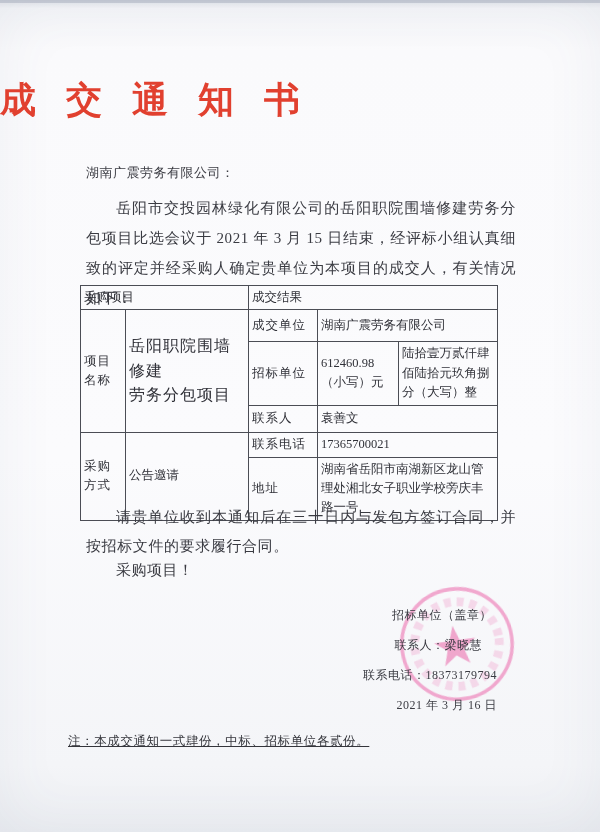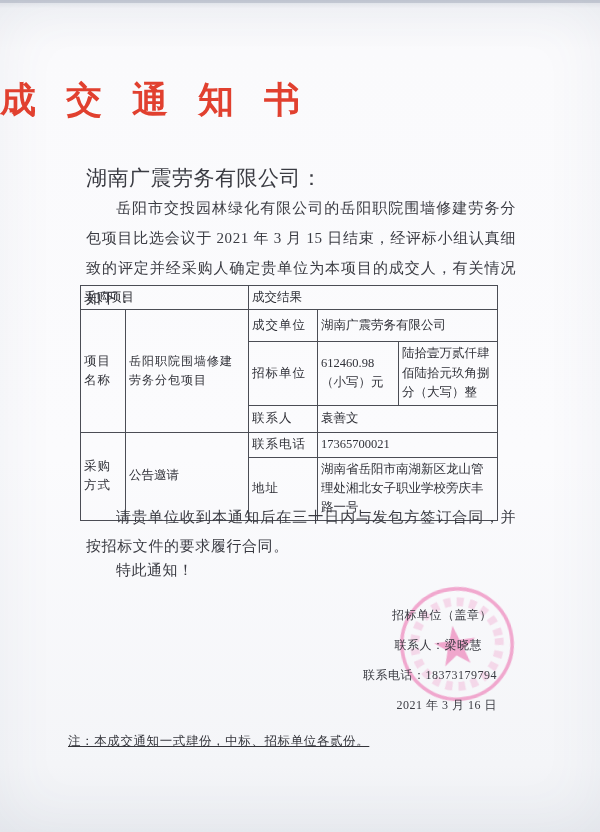--- a/index.html
+++ b/index.html
@@ -17,21 +17,21 @@
   }
   .title{
     position:absolute;top:76px;left:0;width:100%;
     text-align:left;
     font-family:"Liberation Sans","DejaVu Sans",sans-serif;
     font-size:36px;font-weight:700;letter-spacing:10px;
     color:#e1402f;
   }
   .greeting{
     position:absolute;left:86px;top:164px;
-    font-size:21px;letter-spacing:0.5px;
+    font-size:13px;letter-spacing:0.5px;
   }
   .para{
     position:absolute;left:86px;width:430px;
     font-size:15px;line-height:30px;
     text-indent:2em;text-align:justify;letter-spacing:0.6px;
   }
   .para.intro{top:193px;}
   .para.closing{top:503px;line-height:29px;}
   .notice{
     position:absolute;left:86px;top:561px;
@@ -44,21 +44,21 @@
     table-layout:fixed;
   }
   table.award td{
     border:1px solid #4b4d55;
     text-align:left;vertical-align:middle;
     padding:2px 3px;line-height:1.55;
   }
   td.hdr{height:16px;line-height:1.1;padding:1px;}
   td.lbl{letter-spacing:1px;margin-left:24px;}
   .pre{white-space:pre-line;}
-  td.big{font-size:12px;line-height:2.0;letter-spacing:1px;}
+  td.big{font-size:16px;line-height:2.0;letter-spacing:1px;}
   tr.r-unit td{height:27px;}
   tr.r-amount td{height:58px;}
   tr.r-contact td{height:22px;}
   tr.r-phone td{height:20px;}
   tr.r-addr td{height:48px;}
   .sig{
     position:absolute;right:103px;top:600px;
     font-size:12px;line-height:30px;text-align:right;
     letter-spacing:0.5px;
   }
@@ -127,21 +127,21 @@
       </tr>
       <tr class="r-addr">
         <td class="lbl">地址</td>
         <td colspan="2">湖南省岳阳市南湖新区龙山管理处湘北女子职业学校旁庆丰路一号</td>
       </tr>
     </tbody>
   </table>
 
   <div class="para closing">请贵单位收到本通知后在三十日内与发包方签订合同，并按招标文件的要求履行合同。</div>
 
-  <div class="notice">特此通知！</div>
+  <div class="notice">采购项目！</div>
 
   <svg class="stamp" viewBox="0 0 130 130" xmlns="http://www.w3.org/2000/svg">
     <circle cx="65" cy="65" r="56" fill="none" stroke="#ee8cbf" stroke-width="3.6" opacity="0.9"></circle>
     <circle cx="65" cy="65" r="43" fill="none" stroke="#f0a2cc" stroke-width="9" stroke-dasharray="7 6" opacity="0.45"></circle>
     <g transform="translate(63,68)">
       <polygon points="0,-22 5.2,-6.8 21,-6.8 8.4,2.6 13,17.8 0,8.4 -13,17.8 -8.4,2.6 -21,-6.8 -5.2,-6.8" fill="#ec82b8" opacity="0.85"></polygon>
     </g>
   </svg>
 
   <div class="sig">

